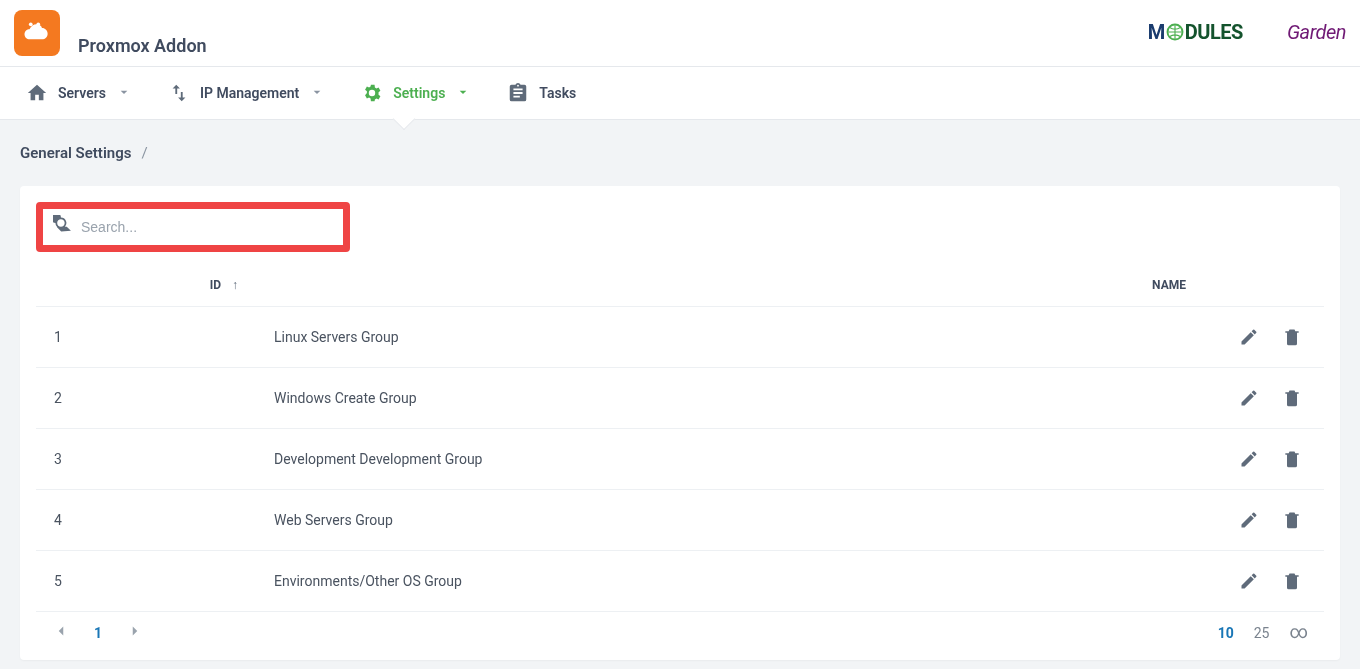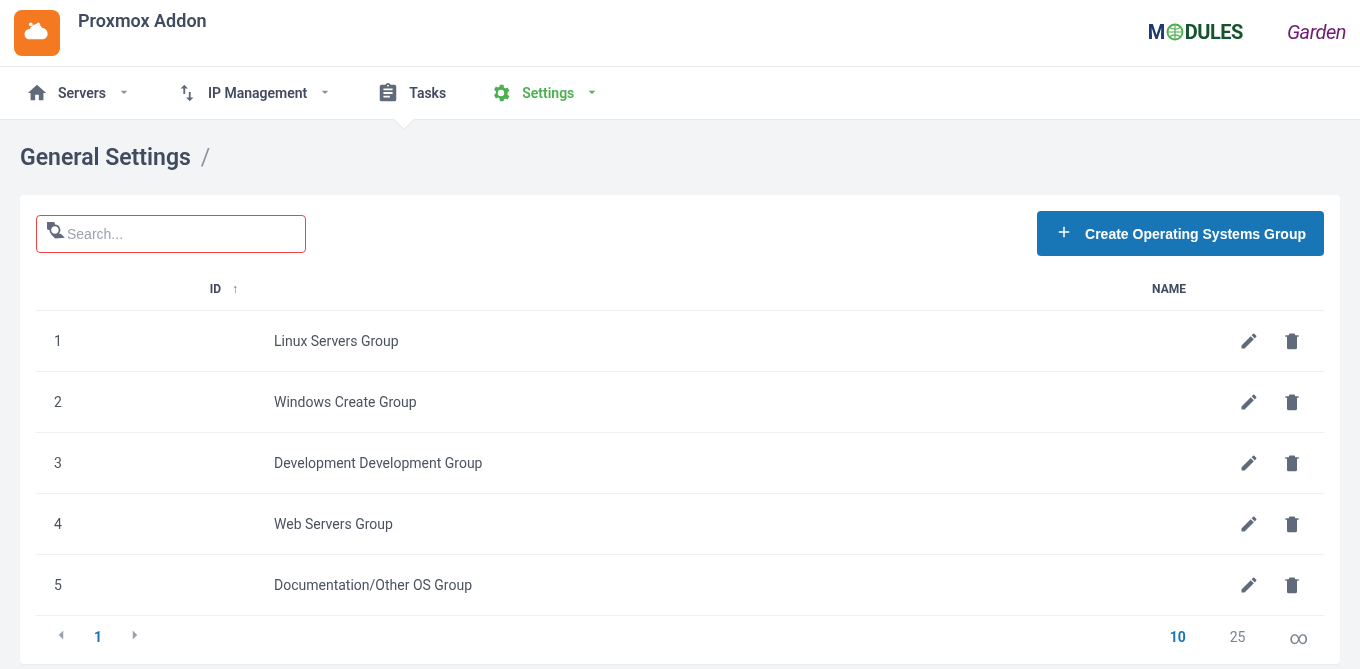--- a/index.html
+++ b/index.html
@@ -1,61 +1,61 @@
 <!DOCTYPE html>
 <html><head>
   <meta charset="utf-8">
   <style>
     * { box-sizing: border-box; margin: 0; padding: 0; }
     body { font-family: -apple-system, BlinkMacSystemFont, "Segoe UI", Roboto, "Helvetica Neue", Arial, sans-serif; background: #fff; color: #444; width: 1360px; }
     .header { display: flex; align-items: center; justify-content: space-between; padding: 10px 14px; }
-    .header-left { display: flex; align-items: flex-start; gap: 18px; }
+    .header-left { display: flex; align-items: flex-end; gap: 18px; }
     .logo-box { width: 46px; height: 46px; border-radius: 8px; background: #f47920; display: flex; align-items: center; justify-content: center; }
     .app-title { font-size: 18px; font-weight: 600; color: #404b5f; }
     .brand-logo { font-weight: 700; font-size: 20px; letter-spacing: -0.5px; }
     .brand-m { color: #1a3b6e; }
     .brand-dules { color: #14532d; }
     .brand-garden { color: #701a75; font-style: italic; font-weight: 400; margin-left: 44px; }
 
-    .nav { display: flex; align-items: center; border-top: 1px solid #e5e8ec; border-bottom: 1px solid #e5e8ec; padding: 0 12px; height: 54px; gap: 16px; position: relative; background: #fff; }
+    .nav { display: flex; align-items: center; border-top: 1px solid #e5e8ec; border-bottom: 1px solid #e5e8ec; padding: 0 12px; height: 54px; gap: 8px; position: relative; background: #fff; }
     .nav-item { display: flex; align-items: center; gap: 10px; padding: 10px 14px; font-size: 14px; font-weight: 600; color: #404b5f; cursor: pointer; }
     .nav-item.active { color: #4caf50; }
     .nav-item.active .nav-icon svg { fill: #4caf50; }
     .nav-icon { display: flex; align-items: center; }
     .nav-icon svg { fill: #5f6b7a; width: 22px; height: 22px; }
     .nav-chevron svg { width: 16px; height: 16px; fill: #8a94a1; }
     .nav-item.active .nav-chevron svg { fill: #4caf50; }
     .nav-pointer { position: absolute; bottom: -8px; left: 396px; width: 16px; height: 16px; background: #fff; border-left:1px solid #e5e8ec; border-top:1px solid #e5e8ec; transform: rotate(225deg); }
 
     .content-wrap { background: #f2f4f6; padding: 24px 20px; min-height: 540px; }
-    .breadcrumb { font-size: 23px; font-weight: 600; color: #404b5f; margin-bottom: 24px; display:flex; align-items:center; gap:10px;}
+    .breadcrumb { font-size: 15px; font-weight: 600; color: #404b5f; margin-bottom: 24px; display:flex; align-items:center; gap:10px;}
     .breadcrumb .sep { color: #8a94a1; font-weight:400;}
     .card { background: #fff; border-radius: 4px; box-shadow: 0 1px 2px rgba(0,0,0,0.04); padding: 16px 16px 8px 16px; }
     .toolbar { display: flex; justify-content: space-between; align-items: center; margin-bottom: 12px; }
-    .search-box { display: flex; align-items: center; border: 1px solid #ef4444; border-radius: 4px; padding: 6px 10px; width: 270px; }
+    .search-box { display: flex; align-items: center; border: 7px solid #ef4444; border-radius: 4px; padding: 6px 10px; width: 314px; gap: 8px; }
     .search-box input { border: none; outline: none; font-size: 14px; width: 100%; color:#555; }
     .search-box input::placeholder { color: #9aa3ad; }
     .create-btn { background: #1976b6; color: #fff; border: none; border-radius: 4px; padding: 12px 18px; font-size: 14px; font-weight: 600; display: flex; align-items: center; gap: 12px; cursor: pointer; }
     .create-btn svg { fill: #fff; width: 18px; height: 18px; }
 
     table { width: 100%; border-collapse: collapse; }
     thead th { text-align: right; font-size: 12px; font-weight: 700; color: #404b5f; padding: 14px 18px; border-bottom: 1px solid #edf0f3; }
     thead th .sort-arrow { margin-left: 8px; color:#5f6b7a; }
     tbody td { font-size: 14px; color: #4a5360; padding: 16px 18px; border-bottom: 1px solid #edf0f3; }
     .col-id { width: 220px; }
     .col-actions { width: 120px; text-align: right; }
     .row-action { display: inline-flex; align-items:center; justify-content:center; width:28px; height:28px; cursor:pointer; margin-left:12px; }
     .row-action svg { fill: #5f6b7a; width: 20px; height: 20px; }
 
     .pager { display: flex; justify-content: space-between; align-items: center; padding: 10px 16px 8px 16px; }
     .pager-left { display: flex; align-items: center; gap: 24px; }
     .pager-nav { color: #9aa3ad; cursor: pointer; }
     .pager-nav svg { width: 18px; height: 18px; fill:#9aa3ad; }
     .pager-page { color: #1976b6; font-weight: 700; font-size:14px; }
-    .pager-right { display: flex; align-items: flex-end; gap: 44px; font-size: 14px; }
+    .pager-right { display: flex; align-items: flex-start; gap: 20px; font-size: 14px; }
     .pager-size { color: #7a838e; cursor:pointer; }
     .pager-size.active { color: #1976b6; font-weight: 700; }
     .pager-size.inf { font-size: 18px; line-height: 14px; }
   </style>
 </head>
 <body>
 
 <div class="header">
   <div class="header-left">
     <div class="logo-box">
@@ -91,62 +91,56 @@
     <span class="nav-icon">
         <svg viewBox="0 0 24 24">
           <path d="M16 17v-6h-2v6h-3l4 4 4-4h-3zM9 3L5 7h3v6h2V7h3L9 3z"></path>
         </svg>
       </span>
     <span>IP Management</span>
     <span class="nav-chevron"><svg viewBox="0 0 24 24">
           <path d="M7 10l5 5 5-5z"></path>
         </svg></span>
   </div>
-  <div class="nav-item">
-    <span class="nav-icon">
-        <svg viewBox="0 0 24 24">
-          <path d="M19 3h-4.18A3 3 0 0012 1a3 3 0 00-2.82 2H5a2 2 0 00-2 2v14a2 2 0 002 2h14a2 2 0 002-2V5a2 2 0 00-2-2zm-7 0a1 1 0 110 2 1 1 0 010-2zm2 14H7v-2h7v2zm3-4H7v-2h10v2zm0-4H7V7h10v2z"></path>
-        </svg>
-      </span>
-    <span>Tasks</span>
-  </div>
   <div class="nav-item active">
     <span class="nav-icon">
         <svg viewBox="0 0 24 24">
           <path d="M19.14 12.94a7 7 0 000-1.88l2.03-1.58-2-3.46-2.39.96a7 7 0 00-1.62-.94L14.8 3h-4l-.36 2.04c-.58.23-1.12.55-1.62.94l-2.39-.96-2 3.46 2.03 1.58a7 7 0 000 1.88L4.43 14.5l2 3.46 2.39-.96c.5.39 1.04.71 1.62.94L10.8 21h4l.36-2.04c.58-.23 1.12-.55 1.62-.94l2.39.96 2-3.46-2.03-1.58zM12 15.5A3.5 3.5 0 1112 8.5a3.5 3.5 0 010 7z"></path>
         </svg>
       </span>
     <span>Settings</span>
     <span class="nav-chevron"><svg viewBox="0 0 24 24">
           <path d="M7 10l5 5 5-5z"></path>
         </svg></span>
+  </div>
+  <div class="nav-item">
+    <span class="nav-icon">
+        <svg viewBox="0 0 24 24">
+          <path d="M19 3h-4.18A3 3 0 0012 1a3 3 0 00-2.82 2H5a2 2 0 00-2 2v14a2 2 0 002 2h14a2 2 0 002-2V5a2 2 0 00-2-2zm-7 0a1 1 0 110 2 1 1 0 010-2zm2 14H7v-2h7v2zm3-4H7v-2h10v2zm0-4H7V7h10v2z"></path>
+        </svg>
+      </span>
+    <span>Tasks</span>
   </div>
   <div class="nav-pointer"></div>
 </div>
 
 <div class="content-wrap">
   <div class="breadcrumb">
     <span>General Settings</span>
     <span class="sep">/</span>
   </div>
 
   <div class="card">
     <div class="toolbar">
       <div class="search-box">
         <span><svg viewBox="0 0 24 24" width="20" height="20" fill="#5f6b7a">
               <path d="M15.5 14h-.79l-.28-.27A6.471 6.471 0 009.5 3 6.5 6.5 0 103 9.5c0 1.61.59 3.09 1.57 4.23l.27.28v.79l5 4.99L21.49 19l-4.99-5zm-6 0C7.01 14 5 11.99 5 9.5S7.01 5 9.5 5 14 7.01 14 9.5 11.99 14 9.5 14z" transform="translate(0 0)"></path>
             </svg></span>
         <input type="text" placeholder="Search..." style="">
       </div>
-      <button class="create-btn">
-        <span><svg viewBox="0 0 24 24">
-              <path d="M19 13h-6v6h-2v-6H5v-2h6V5h2v6h6v2z"></path>
-            </svg></span>
-        <span>Create Operating Systems Group</span>
-      </button>
     </div>
 
     <table>
       <thead>
         <tr>
           <th class="col-id">
             <span>ID</span>
             <span class="sort-arrow">↑</span>
           </th>
           <th><span>NAME</span></th>
@@ -213,21 +207,21 @@
               </span>
       <span class="row-action">
                 <svg viewBox="0 0 24 24">
                   <path d="M6 7h12v13a2 2 0 01-2 2H8a2 2 0 01-2-2V7zm3-4h6l1 2h4v2H4V5h4l1-2z"></path>
                 </svg>
               </span>
     </td>
           </tr>
           <tr>
     <td class="col-id">5</td>
-    <td>Documentation/Other OS Group</td>
+    <td>Environments/Other OS Group</td>
     <td class="col-actions">
       <span class="row-action">
                 <svg viewBox="0 0 24 24">
                   <path d="M3 17.25V21h3.75L17.81 9.94l-3.75-3.75L3 17.25zM20.71 7.04a1 1 0 000-1.41l-2.34-2.34a1 1 0 00-1.41 0l-1.83 1.83 3.75 3.75 1.83-1.83z"></path>
                 </svg>
               </span>
       <span class="row-action">
                 <svg viewBox="0 0 24 24">
                   <path d="M6 7h12v13a2 2 0 01-2 2H8a2 2 0 01-2-2V7zm3-4h6l1 2h4v2H4V5h4l1-2z"></path>
                 </svg>

